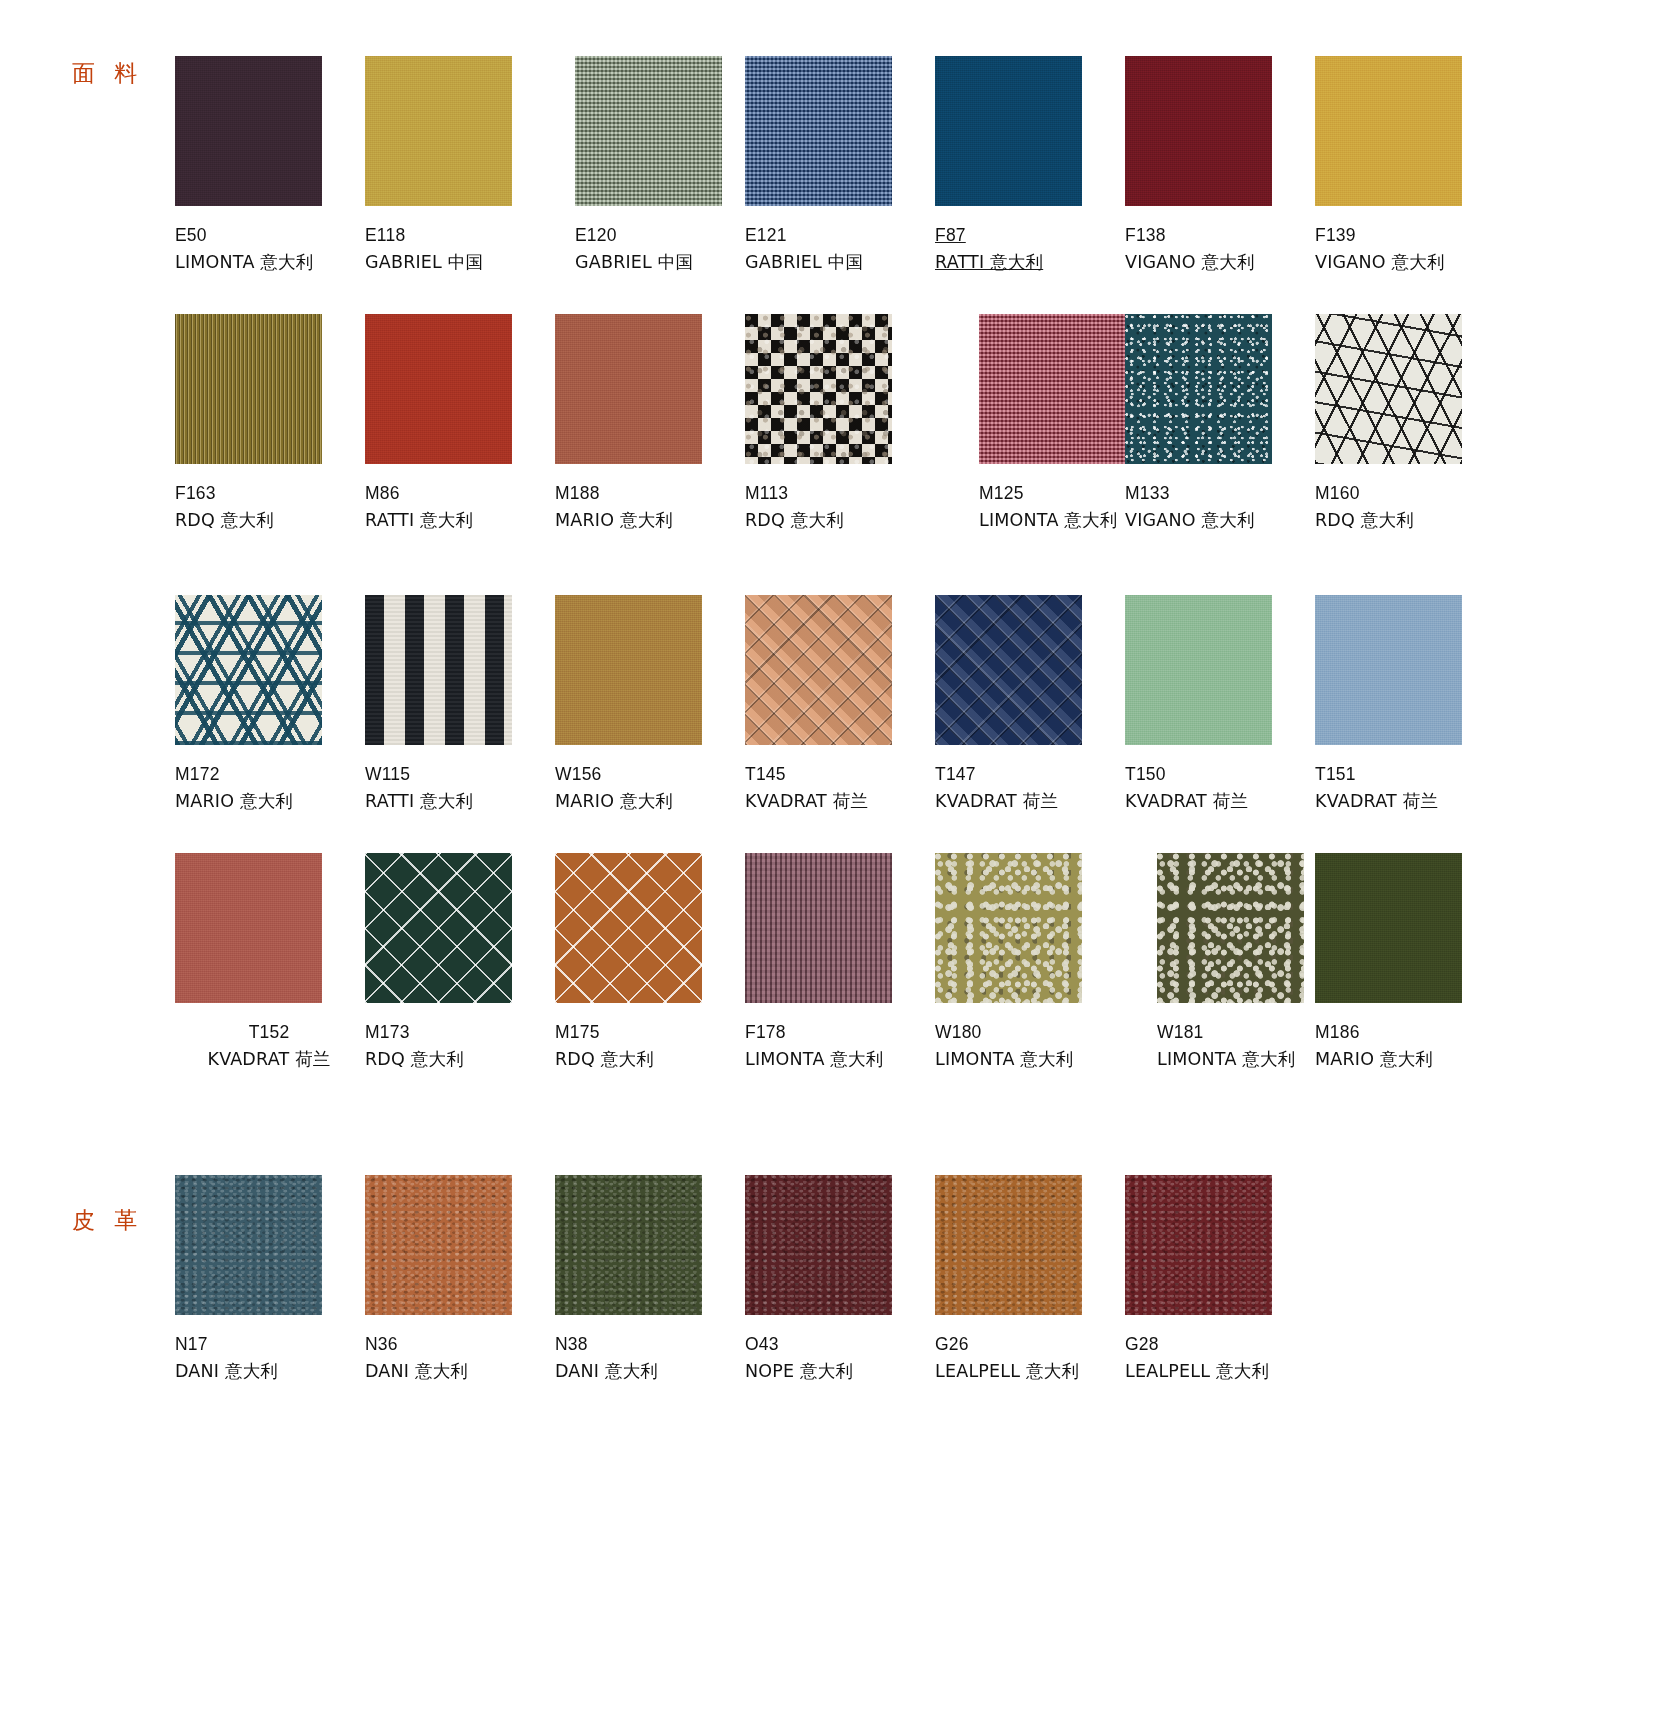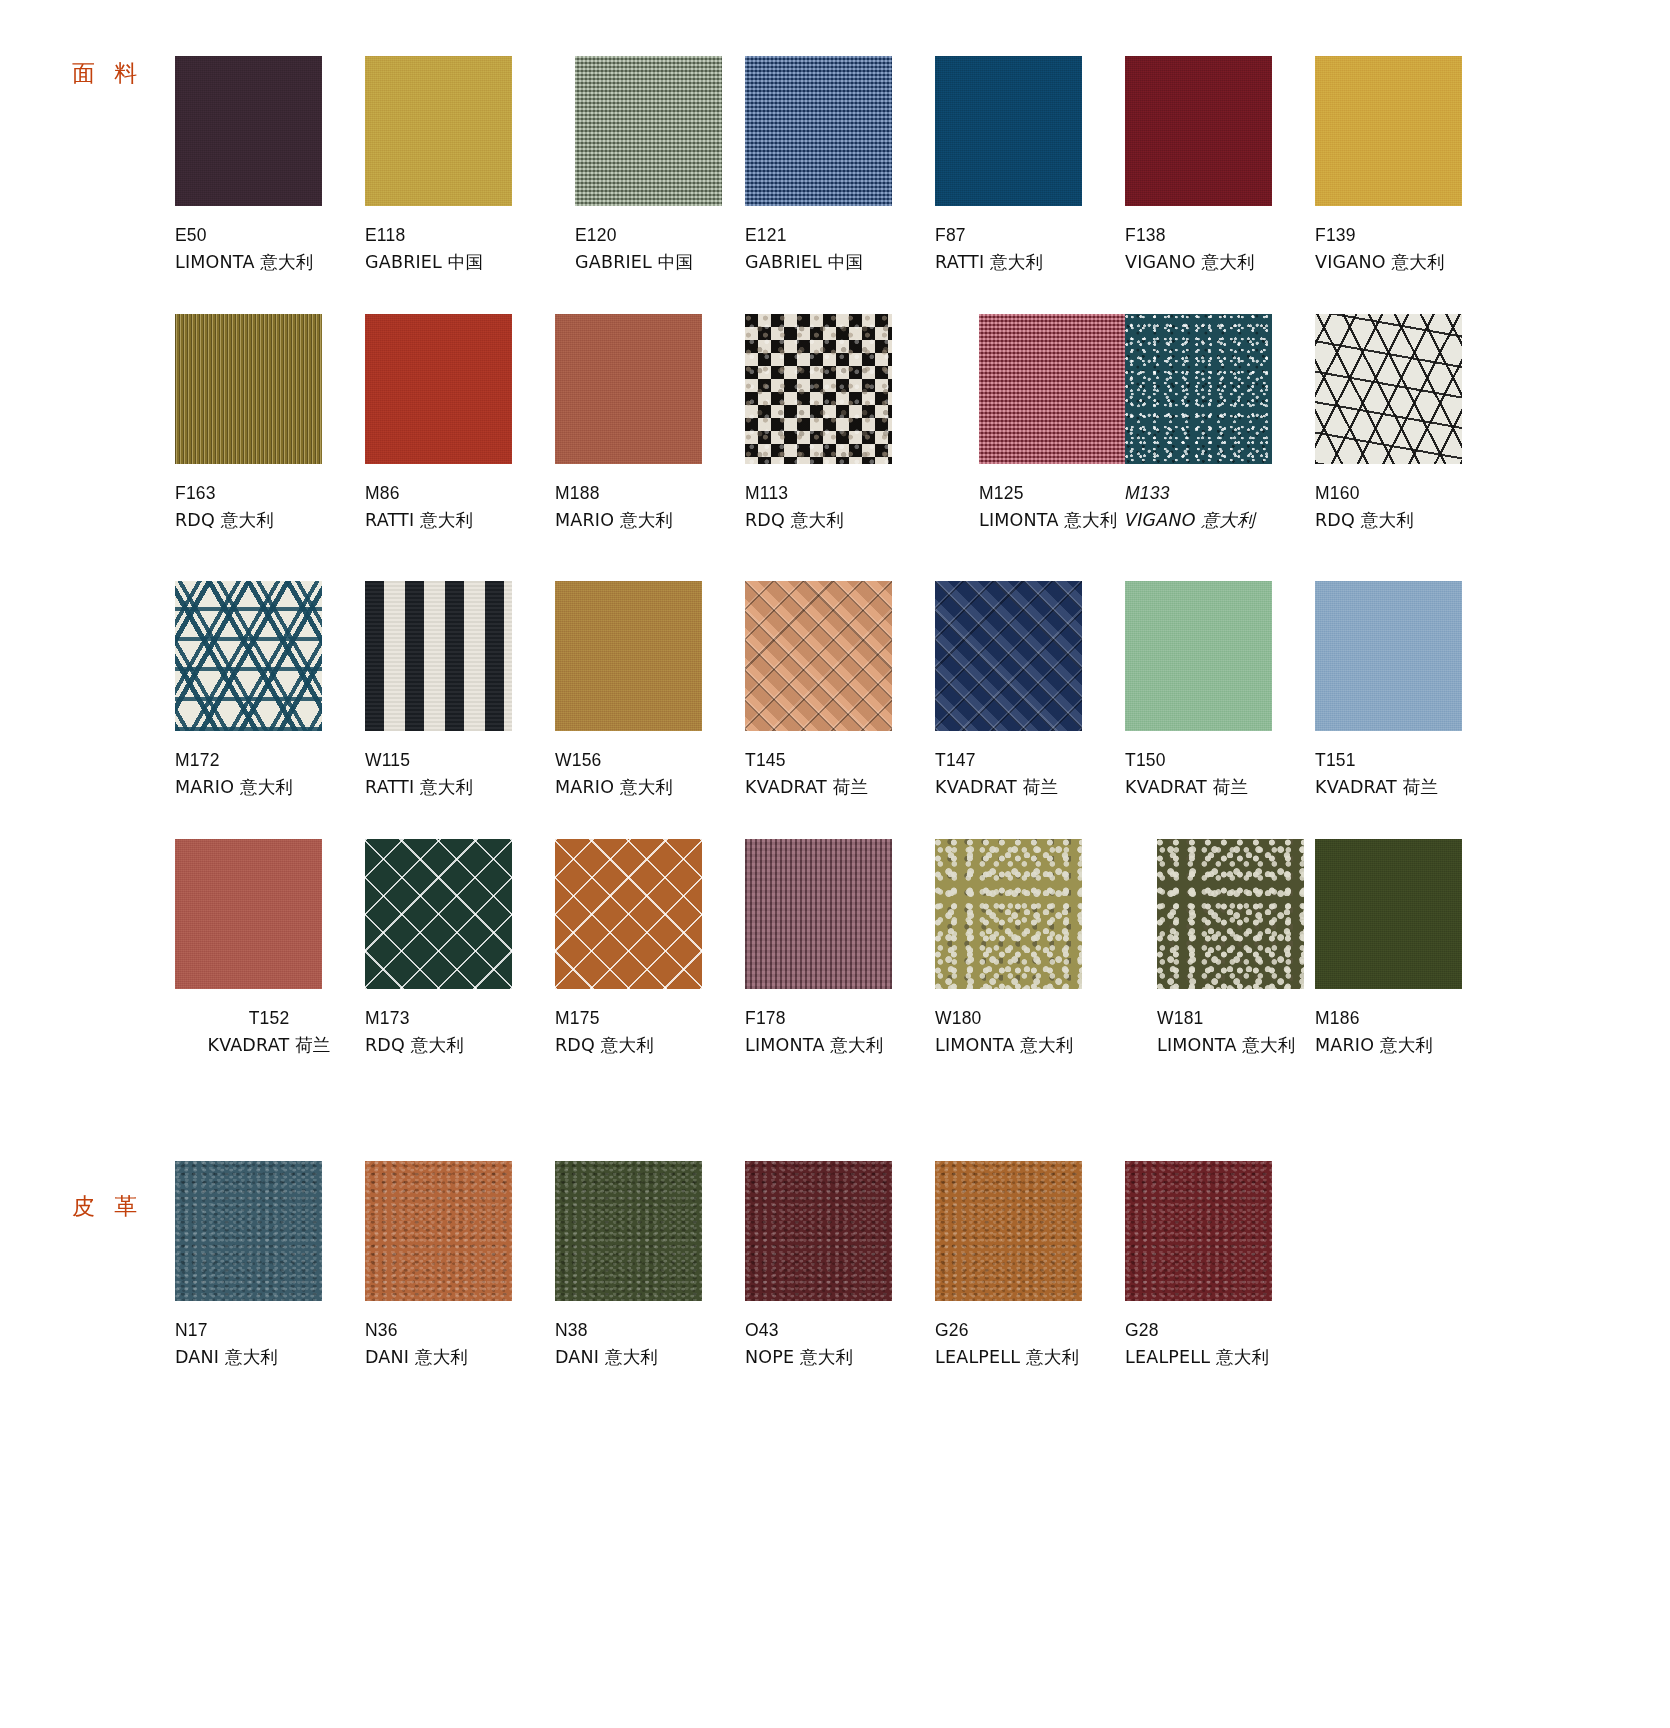--- a/index.html
+++ b/index.html
@@ -278,21 +278,21 @@
         </div>
         <div class="cell" style="margin-bottom: 38px;">
           <div class="swatch" style="background-color: rgb(42, 86, 153);">
             <div class="tex weave"></div>
           </div>
           <div class="swatch-labels">
             <div class="code">E121</div>
             <div class="origin">GABRIEL 中国</div>
           </div>
         </div>
-        <div class="cell" style="">
+        <div class="cell" style=" text-decoration: underline;">
           <div class="swatch" style="background-color: rgb(12, 68, 104);">
             <div class="tex grain"></div>
           </div>
           <div class="swatch-labels">
             <div class="code">F87</div>
             <div class="origin">RATTI 意大利</div>
           </div>
         </div>
         <div class="cell" style="margin-bottom: 38px;">
           <div class="swatch" style="background-color: rgb(112, 24, 34);">
@@ -350,21 +350,21 @@
         </div>
         <div class="cell" style="margin-bottom: 38px; padding-left: 44px;">
           <div class="swatch" style="background-color: rgb(188, 58, 81);">
             <div class="tex weave"></div>
           </div>
           <div class="swatch-labels">
             <div class="code">M125</div>
             <div class="origin">LIMONTA 意大利</div>
           </div>
         </div>
-        <div class="cell" style="margin-bottom: 46px; font-style: italic;">
+        <div class="cell" style="margin-bottom: 60px;">
           <div class="swatch" style="background-color: rgb(29, 74, 85);">
             <div class="tex speck"></div>
           </div>
           <div class="swatch-labels">
             <div class="code">M133</div>
             <div class="origin">VIGANO 意大利</div>
           </div>
         </div>
         <div class="cell" style="margin-bottom: 38px;">
           <div class="swatch" style="background-color: rgb(233, 232, 224);">

